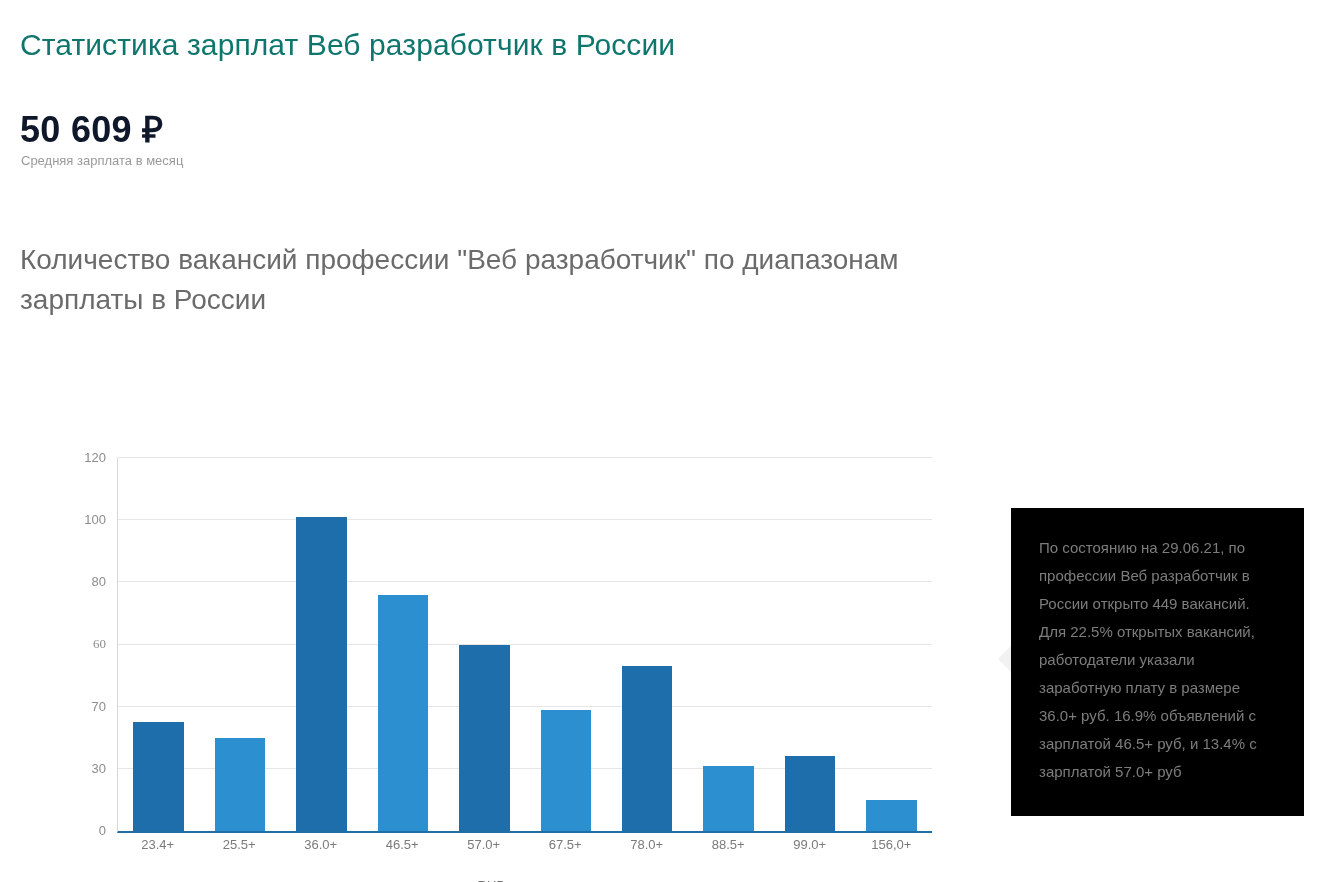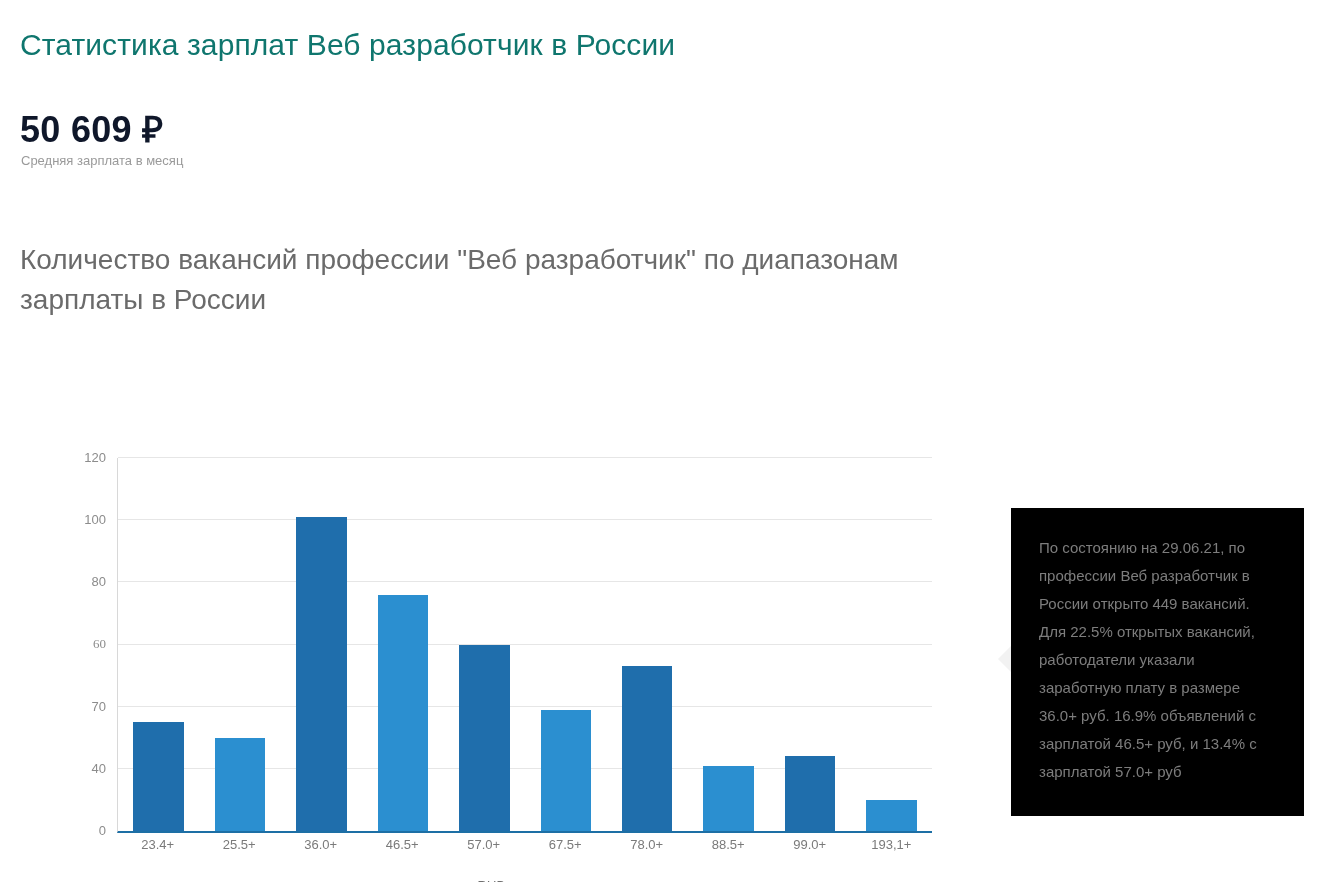--- a/index.html
+++ b/index.html
@@ -173,21 +173,21 @@
 
   <div class="section-title">Количество вакансий профессии "Веб разработчик" по диапазонам зарплаты в России</div>
 
   <div class="chart-area">
     <div class="plot">
       <div id="gridlines">
           <div class="gridline" style="bottom: 0%; background: transparent;">
             <div class="ytick">0</div>
           </div>
           <div class="gridline" style="bottom: 16.6667%;">
-            <div class="ytick">40</div>
+            <div class="ytick">30</div>
           </div>
           <div class="gridline" style="bottom: 33.3333%;">
             <div class="ytick">70</div>
           </div>
           <div class="gridline" style="bottom: 50%; font-family: Liberation Serif, serif;">
             <div class="ytick">60</div>
           </div>
           <div class="gridline" style="bottom: 66.6667%;">
             <div class="ytick">80</div>
           </div>
@@ -234,21 +234,21 @@
     <div class="xlabels" id="xlabels">
         <div class="xlabel">23.4+</div>
         <div class="xlabel">25.5+</div>
         <div class="xlabel">36.0+</div>
         <div class="xlabel">46.5+</div>
         <div class="xlabel">57.0+</div>
         <div class="xlabel">67.5+</div>
         <div class="xlabel">78.0+</div>
         <div class="xlabel">88.5+</div>
         <div class="xlabel">99.0+</div>
-        <div class="xlabel">193,1+</div>
+        <div class="xlabel">156,0+</div>
       </div>
     <div class="xaxis-title">RUB,в тысячах</div>
   </div>
 
   <div class="callout">
     <span>По состоянию на 29.06.21, по профессии Веб разработчик в России открыто 449 вакансий. Для 22.5% открытых вакансий, работодатели указали заработную плату в размере 36.0+ руб. 16.9% объявлений с зарплатой 46.5+ руб, и 13.4% с зарплатой 57.0+ руб</span>
   </div>
 
 </div>
 

